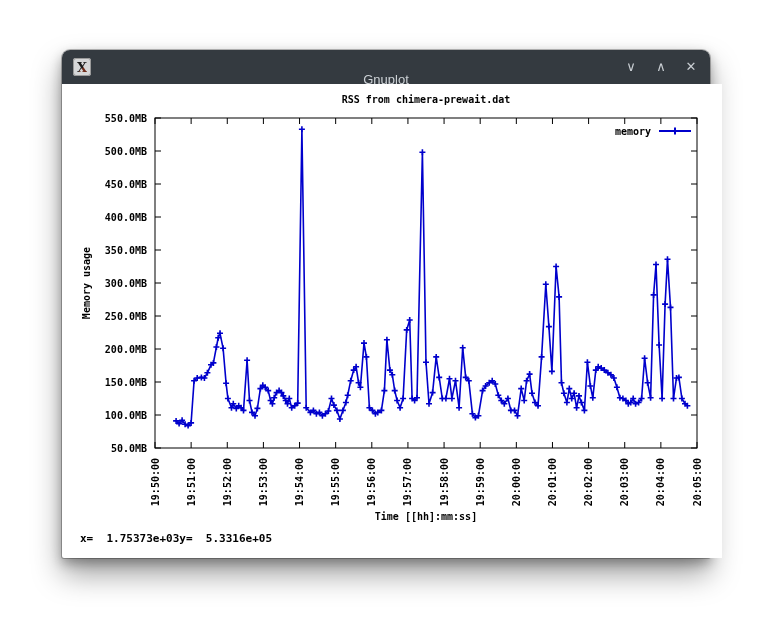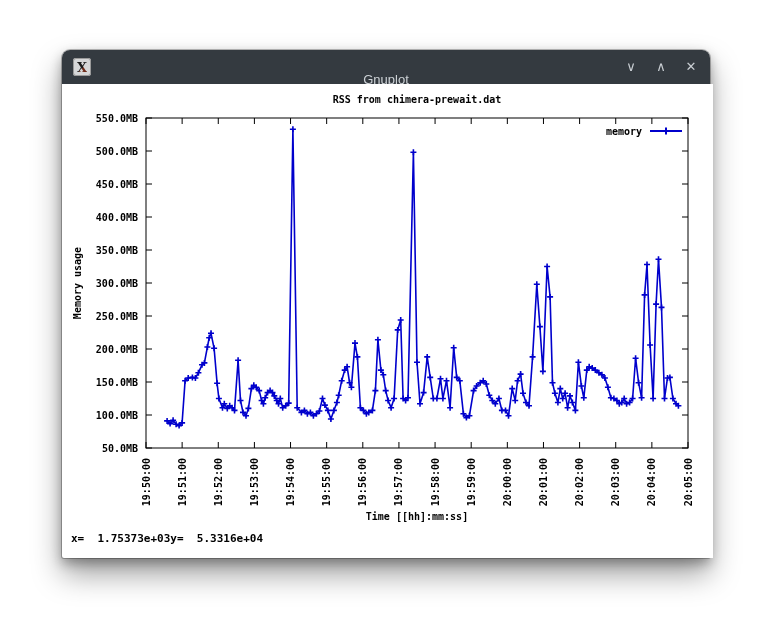--- a/index.html
+++ b/index.html
@@ -10,21 +10,21 @@
   .titlebar{height:34px;background:#343a40;border-radius:8px 8px 0 0;display:flex;align-items:center;
             padding:0 11px;position:relative;}
   .app-icon{width:18px;height:18px;background:#d6d7d8;border-radius:3px;display:flex;align-items:center;
             justify-content:center;font-family:"DejaVu Serif",serif;font-weight:bold;font-size:13px;
             color:#241a18;box-shadow:inset 0 0 0 1px #9a9a9a;}
   .app-icon span{background:linear-gradient(135deg,#1c1c1c 55%,#6e2b1a 56%);
                  -webkit-background-clip:text;background-clip:text;color:transparent;}
   .tb-title{position:absolute;left:0;right:0;text-align:center;color:#cdd2d6;font-size:13px;pointer-events:none;margin-top:24px;}
   .tb-controls{margin-left:auto;display:flex;gap:14px;color:#c9ced3;font-size:13px;z-index:1;}
   .tb-btn{width:16px;text-align:center;line-height:34px;}
-  .content{position:relative;width:646px;height:474px;margin:0 5px;background:#ffffff;}
+  .content{position:relative;width:646px;height:474px;margin:0 14px;background:#ffffff;}
   svg text{font-family:"DejaVu Sans Mono","Liberation Mono",monospace;font-size:10px;font-weight:600;fill:#000;}
   .status{position:absolute;left:4px;top:448px;font-family:"DejaVu Sans Mono","Liberation Mono",monospace;
           font-size:11px;font-weight:600;color:#000;white-space:pre;}
 </style>
 </head>
 <body>
 
 <div class="window">
   <div class="titlebar">
     <div class="app-icon">
@@ -123,15 +123,15 @@
         <line x1="621" y1="364" x2="615" y2="364" stroke="#000"></line>
         <text x="71" y="367.5" text-anchor="end">50.0MB</text>
         <text x="14" y="199" text-anchor="middle" transform="rotate(-90 14 199)">Memory usage</text>
         <text x="350" y="436" text-anchor="middle">Time [[hh]:mm:ss]</text>
         <text x="575" y="51" text-anchor="end">memory</text>
         <line x1="583" y1="47" x2="615" y2="47" stroke="#0000cc" stroke-width="2"></line>
         <path d="M595.5 47H602.5M599 43.5V50.5" stroke="#0000cc" stroke-width="2" fill="none"></path>
         <polyline points="100.1,336.9 103.1,339.6 106.1,336.3 109.1,340.2 112.1,341.6 115.1,338.9 118.1,296.7 121.2,294.0 125.4,293.4 128.4,294.0 131.4,288.8 135.0,280.8 137.4,278.9 140.4,263.0 142.2,253.8 144.0,249.2 147.1,264.3 150.1,299.3 151.9,314.5 155.5,323.7 157.3,319.8 160.3,324.4 162.7,321.8 165.1,323.7 167.5,326.4 171.1,276.2 173.5,316.5 176.0,328.4 179.0,331.7 181.4,324.4 184.4,304.6 186.8,301.3 189.2,303.3 192.2,306.6 194.6,316.5 196.4,319.8 198.2,313.8 200.6,308.6 203.1,306.6 205.5,308.6 207.3,311.9 209.7,316.5 211.5,319.8 213.3,314.5 215.7,323.7 218.7,321.8 221.7,319.1 225.9,45.2 230.2,323.7 234.4,328.4 237.4,326.4 240.4,329.7 243.4,328.4 246.4,331.7 249.4,329.7 252.4,327.0 255.5,314.5 257.9,321.1 260.9,326.4 263.9,335.0 266.9,326.4 269.9,318.5 271.7,311.2 274.7,296.7 277.7,286.1 280.1,282.8 282.6,298.7 284.4,303.3 288.0,259.1 290.4,272.9 293.4,323.7 296.4,326.4 299.4,329.7 301.8,328.4 305.4,326.4 308.4,306.6 310.9,255.8 313.9,286.1 316.3,290.7 318.7,306.6 321.1,316.5 324.1,323.7 327.1,314.5 330.7,245.9 333.7,236.0 336.1,314.5 338.6,316.5 341.0,313.8 346.4,68.3 350.0,278.2 353.0,319.8 356.6,308.6 360.2,272.9 363.2,293.4 366.3,314.5 369.9,314.5 373.5,294.7 375.9,314.5 379.5,296.7 383.1,323.7 386.7,263.7 389.7,293.4 392.8,296.7 396.4,329.7 399.4,333.6 402.4,331.7 406.6,306.6 409.6,302.0 413.2,298.7 416.2,296.7 419.3,300.0 422.3,311.2 425.3,316.5 428.3,319.8 431.9,314.5 434.9,326.4 438.5,326.4 441.5,331.7 445.2,304.6 448.2,316.5 450.6,296.7 453.6,290.1 456.0,309.2 459.0,318.5 462.0,321.8 465.6,272.9 469.8,200.3 472.9,242.6 475.9,287.4 480.1,182.5 483.1,212.9 485.5,298.7 487.9,309.2 490.9,318.5 493.3,304.6 495.7,314.5 498.1,309.2 500.6,323.7 503.0,311.9 505.4,318.5 508.4,326.4 511.4,278.2 514.4,302.0 516.8,313.8 519.8,286.1 522.2,282.8 525.2,284.1 528.3,286.1 531.9,288.8 534.9,290.7 537.9,294.0 540.9,303.3 543.9,313.8 546.9,314.5 549.9,316.5 552.3,319.8 554.8,318.5 557.2,314.5 559.6,319.8 562.6,318.5 565.6,314.5 568.6,274.2 571.6,298.7 574.6,313.8 577.6,210.9 580.0,180.5 583.1,261.0 586.1,314.5 589.1,220.1 591.5,175.2 594.5,223.4 597.5,314.5 600.5,294.0 602.9,293.4 605.9,314.5 609.0,319.8 611.4,321.8" fill="none" stroke="#0000cc" stroke-width="1.6"></polyline>
         <path d="M97.1 336.9h6M100.1 333.9v6M100.1 339.6h6M103.1 336.6v6M103.1 336.3h6M106.1 333.3v6M106.1 340.2h6M109.1 337.2v6M109.1 341.6h6M112.1 338.6v6M112.1 338.9h6M115.1 335.9v6M115.1 296.7h6M118.1 293.7v6M118.2 294.0h6M121.2 291.0v6M122.4 293.4h6M125.4 290.4v6M125.4 294.0h6M128.4 291.0v6M128.4 288.8h6M131.4 285.8v6M132.0 280.8h6M135.0 277.8v6M134.4 278.9h6M137.4 275.9v6M137.4 263.0h6M140.4 260.0v6M139.2 253.8h6M142.2 250.8v6M141.0 249.2h6M144.0 246.2v6M144.1 264.3h6M147.1 261.3v6M147.1 299.3h6M150.1 296.3v6M148.9 314.5h6M151.9 311.5v6M152.5 323.7h6M155.5 320.7v6M154.3 319.8h6M157.3 316.8v6M157.3 324.4h6M160.3 321.4v6M159.7 321.8h6M162.7 318.8v6M162.1 323.7h6M165.1 320.7v6M164.5 326.4h6M167.5 323.4v6M168.1 276.2h6M171.1 273.2v6M170.5 316.5h6M173.5 313.5v6M173.0 328.4h6M176.0 325.4v6M176.0 331.7h6M179.0 328.7v6M178.4 324.4h6M181.4 321.4v6M181.4 304.6h6M184.4 301.6v6M183.8 301.3h6M186.8 298.3v6M186.2 303.3h6M189.2 300.3v6M189.2 306.6h6M192.2 303.6v6M191.6 316.5h6M194.6 313.5v6M193.4 319.8h6M196.4 316.8v6M195.2 313.8h6M198.2 310.8v6M197.6 308.6h6M200.6 305.6v6M200.1 306.6h6M203.1 303.6v6M202.5 308.6h6M205.5 305.6v6M204.3 311.9h6M207.3 308.9v6M206.7 316.5h6M209.7 313.5v6M208.5 319.8h6M211.5 316.8v6M210.3 314.5h6M213.3 311.5v6M212.7 323.7h6M215.7 320.7v6M215.7 321.8h6M218.7 318.8v6M218.7 319.1h6M221.7 316.1v6M222.9 45.2h6M225.9 42.2v6M227.2 323.7h6M230.2 320.7v6M231.4 328.4h6M234.4 325.4v6M234.4 326.4h6M237.4 323.4v6M237.4 329.7h6M240.4 326.7v6M240.4 328.4h6M243.4 325.4v6M243.4 331.7h6M246.4 328.7v6M246.4 329.7h6M249.4 326.7v6M249.4 327.0h6M252.4 324.0v6M252.5 314.5h6M255.5 311.5v6M254.9 321.1h6M257.9 318.1v6M257.9 326.4h6M260.9 323.4v6M260.9 335.0h6M263.9 332.0v6M263.9 326.4h6M266.9 323.4v6M266.9 318.5h6M269.9 315.5v6M268.7 311.2h6M271.7 308.2v6M271.7 296.7h6M274.7 293.7v6M274.7 286.1h6M277.7 283.1v6M277.1 282.8h6M280.1 279.8v6M279.6 298.7h6M282.6 295.7v6M281.4 303.3h6M284.4 300.3v6M285.0 259.1h6M288.0 256.1v6M287.4 272.9h6M290.4 269.9v6M290.4 323.7h6M293.4 320.7v6M293.4 326.4h6M296.4 323.4v6M296.4 329.7h6M299.4 326.7v6M298.8 328.4h6M301.8 325.4v6M302.4 326.4h6M305.4 323.4v6M305.4 306.6h6M308.4 303.6v6M307.9 255.8h6M310.9 252.8v6M310.9 286.1h6M313.9 283.1v6M313.3 290.7h6M316.3 287.7v6M315.7 306.6h6M318.7 303.6v6M318.1 316.5h6M321.1 313.5v6M321.1 323.7h6M324.1 320.7v6M324.1 314.5h6M327.1 311.5v6M327.7 245.9h6M330.7 242.9v6M330.7 236.0h6M333.7 233.0v6M333.1 314.5h6M336.1 311.5v6M335.6 316.5h6M338.6 313.5v6M338.0 313.8h6M341.0 310.8v6M343.4 68.3h6M346.4 65.3v6M347.0 278.2h6M350.0 275.2v6M350.0 319.8h6M353.0 316.8v6M353.6 308.6h6M356.6 305.6v6M357.2 272.9h6M360.2 269.9v6M360.2 293.4h6M363.2 290.4v6M363.3 314.5h6M366.3 311.5v6M366.9 314.5h6M369.9 311.5v6M370.5 294.7h6M373.5 291.7v6M372.9 314.5h6M375.9 311.5v6M376.5 296.7h6M379.5 293.7v6M380.1 323.7h6M383.1 320.7v6M383.7 263.7h6M386.7 260.7v6M386.7 293.4h6M389.7 290.4v6M389.8 296.7h6M392.8 293.7v6M393.4 329.7h6M396.4 326.7v6M396.4 333.6h6M399.4 330.6v6M399.4 331.7h6M402.4 328.7v6M403.6 306.6h6M406.6 303.6v6M406.6 302.0h6M409.6 299.0v6M410.2 298.7h6M413.2 295.7v6M413.2 296.7h6M416.2 293.7v6M416.3 300.0h6M419.3 297.0v6M419.3 311.2h6M422.3 308.2v6M422.3 316.5h6M425.3 313.5v6M425.3 319.8h6M428.3 316.8v6M428.9 314.5h6M431.9 311.5v6M431.9 326.4h6M434.9 323.4v6M435.5 326.4h6M438.5 323.4v6M438.5 331.7h6M441.5 328.7v6M442.2 304.6h6M445.2 301.6v6M445.2 316.5h6M448.2 313.5v6M447.6 296.7h6M450.6 293.7v6M450.6 290.1h6M453.6 287.1v6M453.0 309.2h6M456.0 306.2v6M456.0 318.5h6M459.0 315.5v6M459.0 321.8h6M462.0 318.8v6M462.6 272.9h6M465.6 269.9v6M466.8 200.3h6M469.8 197.3v6M469.9 242.6h6M472.9 239.6v6M472.9 287.4h6M475.9 284.4v6M477.1 182.5h6M480.1 179.5v6M480.1 212.9h6M483.1 209.9v6M482.5 298.7h6M485.5 295.7v6M484.9 309.2h6M487.9 306.2v6M487.9 318.5h6M490.9 315.5v6M490.3 304.6h6M493.3 301.6v6M492.7 314.5h6M495.7 311.5v6M495.1 309.2h6M498.1 306.2v6M497.6 323.7h6M500.6 320.7v6M500.0 311.9h6M503.0 308.9v6M502.4 318.5h6M505.4 315.5v6M505.4 326.4h6M508.4 323.4v6M508.4 278.2h6M511.4 275.2v6M511.4 302.0h6M514.4 299.0v6M513.8 313.8h6M516.8 310.8v6M516.8 286.1h6M519.8 283.1v6M519.2 282.8h6M522.2 279.8v6M522.2 284.1h6M525.2 281.1v6M525.3 286.1h6M528.3 283.1v6M528.9 288.8h6M531.9 285.8v6M531.9 290.7h6M534.9 287.7v6M534.9 294.0h6M537.9 291.0v6M537.9 303.3h6M540.9 300.3v6M540.9 313.8h6M543.9 310.8v6M543.9 314.5h6M546.9 311.5v6M546.9 316.5h6M549.9 313.5v6M549.3 319.8h6M552.3 316.8v6M551.8 318.5h6M554.8 315.5v6M554.2 314.5h6M557.2 311.5v6M556.6 319.8h6M559.6 316.8v6M559.6 318.5h6M562.6 315.5v6M562.6 314.5h6M565.6 311.5v6M565.6 274.2h6M568.6 271.2v6M568.6 298.7h6M571.6 295.7v6M571.6 313.8h6M574.6 310.8v6M574.6 210.9h6M577.6 207.9v6M577.0 180.5h6M580.0 177.5v6M580.1 261.0h6M583.1 258.0v6M583.1 314.5h6M586.1 311.5v6M586.1 220.1h6M589.1 217.1v6M588.5 175.2h6M591.5 172.2v6M591.5 223.4h6M594.5 220.4v6M594.5 314.5h6M597.5 311.5v6M597.5 294.0h6M600.5 291.0v6M599.9 293.4h6M602.9 290.4v6M602.9 314.5h6M605.9 311.5v6M606.0 319.8h6M609.0 316.8v6M608.4 321.8h6M611.4 318.8v6" stroke="#0000cc" stroke-width="1.6" fill="none"></path>
       </svg>
-    <div class="status"><span>x=  1.75373e+03</span><span>y=  5.3316e+04</span></div>
+    <div class="status"><span>x=  1.75373e+03</span><span>y=  5.3316e+05</span></div>
   </div>
 </div>
 
 </body></html>

